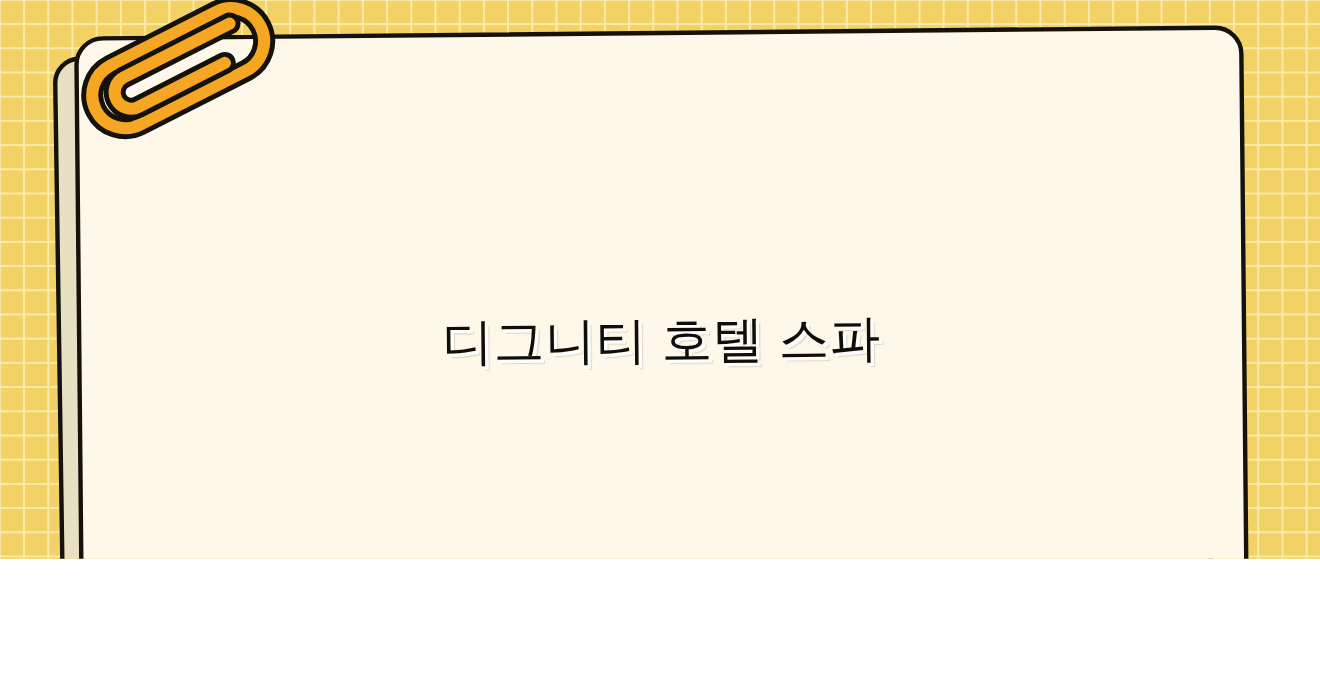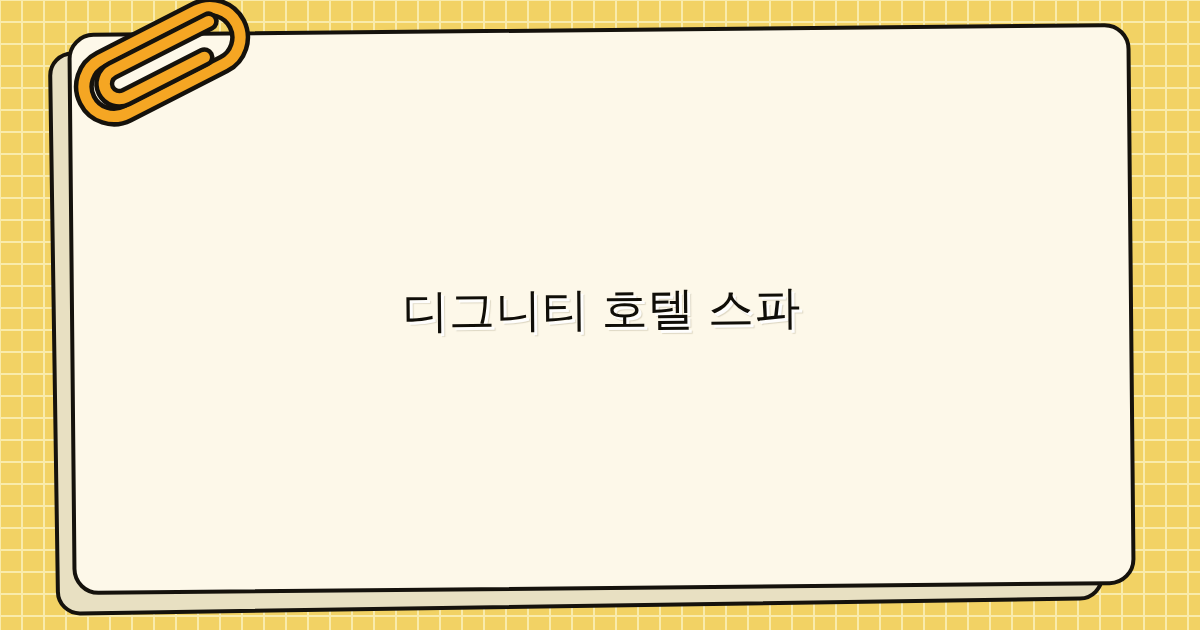--- a/index.html
+++ b/index.html
@@ -11,21 +11,21 @@
   body {
     width: 1200px;
     height: 630px;
     overflow: hidden;
     font-family: "Liberation Sans", "DejaVu Sans", sans-serif;
   }
 
   #stage {
     position: relative;
     width: 1200px;
-    height: 630px;
+    height: 508px;
     overflow: hidden;
     background-color: #f2d264;
   }
 
   
   #grid-background {
     position: absolute;
     inset: 0;
     background-color: #f2d264;
     background-image:

